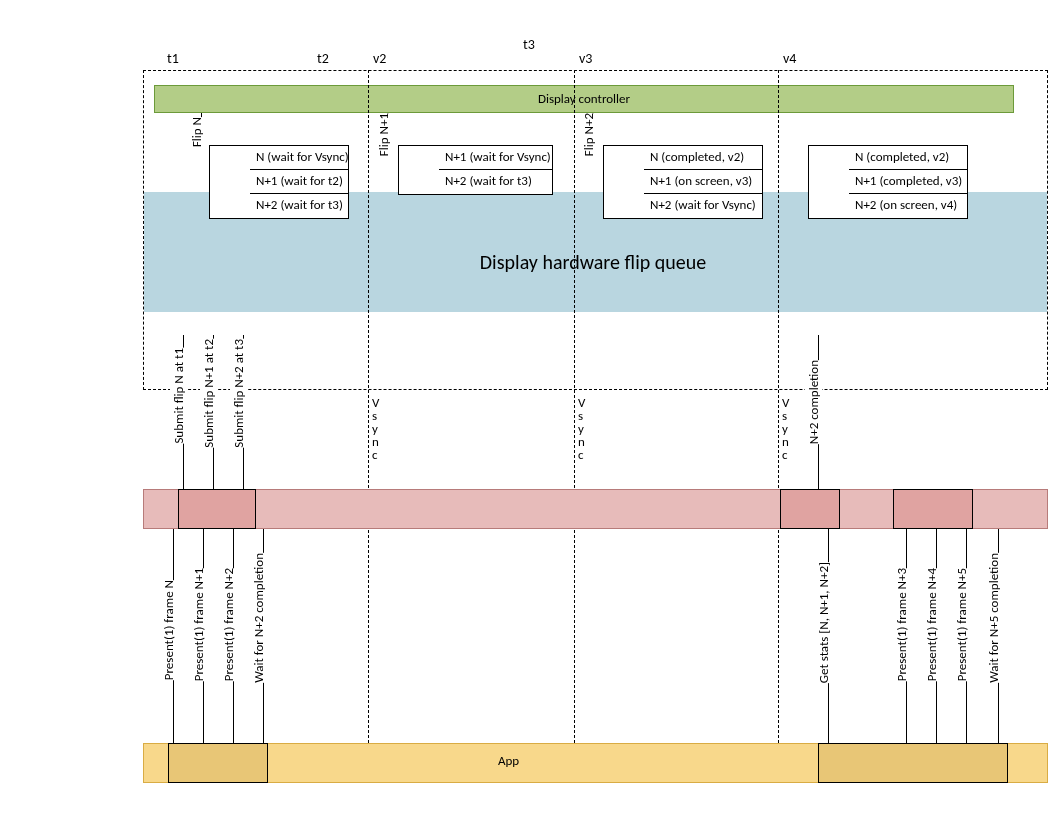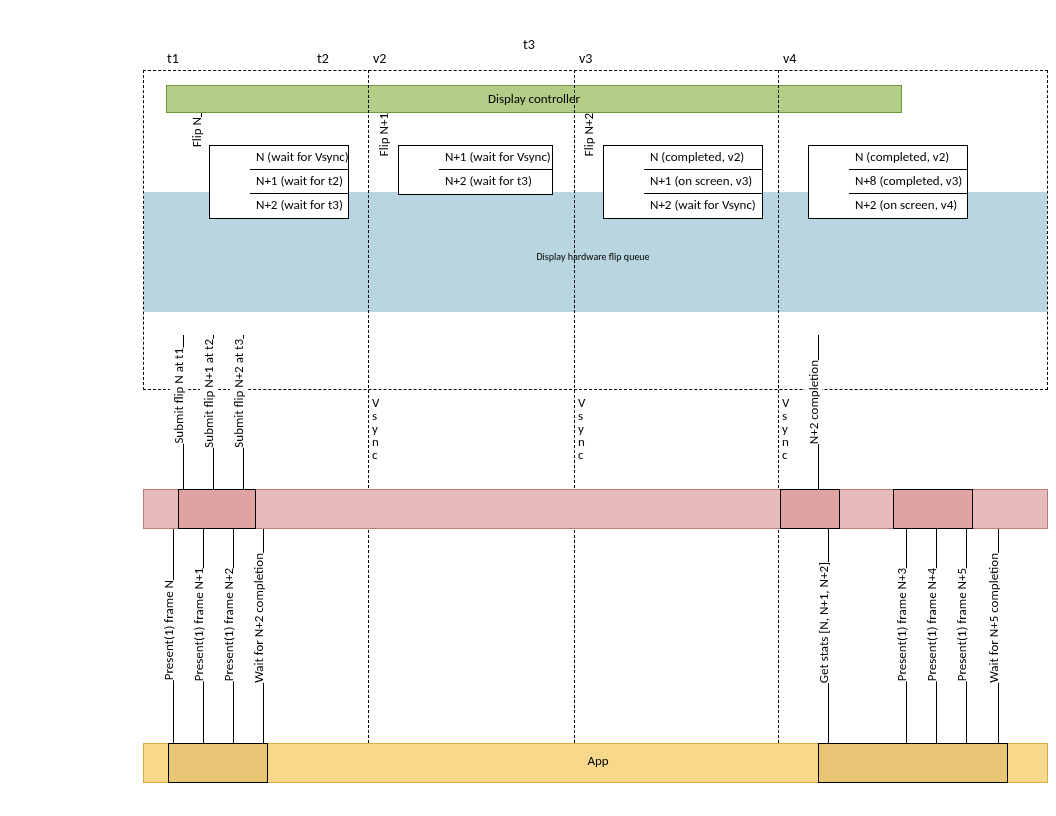--- a/index.html
+++ b/index.html
@@ -41,21 +41,21 @@
     background: #fff;
     padding-left: 40px;
   }
   .queue-table .row {
     border-bottom: 1px solid #000;
     padding: 3px 6px;
     height: 24px;
     white-space: nowrap;
   }
   .queue-table .row:last-child { border-bottom: none; }
-  .flip-queue-label { text-align: center; font-size: 10px; }
+  .flip-queue-label { text-align: center; font-size: 20px; }
   .pink-band {
     background: #e7bbba;
     border: 1px solid #b77b7a;
   }
   .yellow-band {
     background: #f8d88b;
     border: 1px solid #d9ac44;
   }
   .hatch-pink {
     background-color: #e0a3a1;
@@ -96,42 +96,42 @@
 
   <div class="abs time-label" style="left:149px;top:50px">t1</div>
   <div class="abs time-label" style="left:299px;top:50px">t2</div>
   <div class="abs time-label" style="left:355px;top:50px">v2</div>
   <div class="abs time-label" style="left:505px;top:36px">t3</div>
   <div class="abs time-label" style="left:561px;top:50px">v3</div>
   <div class="abs time-label" style="left:765px;top:50px">v4</div>
 
   <div class="abs outer-box" style="left:125px;top:70px;width:905px;height:320px"></div>
 
-  <div class="abs disp-ctrl" style="left:148px;top:85px;width:736px;height:28px">Display controller</div>
+  <div class="abs disp-ctrl" style="left:136px;top:85px;width:860px;height:28px">Display controller</div>
 
   <div class="abs flip-queue-band" style="left:126px;top:192px;width:903px;height:120px"></div>
   <div class="abs flip-queue-label" style="left:400px;top:250px;width:350px">Display hardware flip queue</div>
 
   <div class="abs queue-table" style="left:191px;top:145px;width:140px">
     <div class="row">N (wait for Vsync)</div>
     <div class="row">N+1 (wait for t2)</div>
     <div class="row">N+2 (wait for t3)</div>
   </div>
   <div class="abs queue-table" style="left:380px;top:145px;width:155px">
     <div class="row">N+1 (wait for Vsync)</div>
     <div class="row">N+2 (wait for t3)</div>
   </div>
   <div class="abs queue-table" style="left:585px;top:145px;width:160px">
     <div class="row">N (completed, v2)</div>
     <div class="row">N+1 (on screen, v3)</div>
     <div class="row">N+2 (wait for Vsync)</div>
   </div>
   <div class="abs queue-table" style="left:790px;top:145px;width:160px">
     <div class="row">N (completed, v2)</div>
-    <div class="row">N+8 (completed, v3)</div>
+    <div class="row">N+1 (completed, v3)</div>
     <div class="row">N+2 (on screen, v4)</div>
   </div>
 
   <div class="abs dashed-v" style="left:350px;top:70px;height:713px"></div>
   <div class="abs dashed-v" style="left:556px;top:70px;height:713px"></div>
   <div class="abs dashed-v" style="left:760px;top:70px;height:713px"></div>
 
   <div class="abs vline" style="left:183px;top:113px;height:33px"></div>
   <div class="abs vlabel" style="left:170px;top:117px">Flip N</div>
   <div class="abs vline" style="left:370px;top:113px;height:33px"></div>
@@ -151,21 +151,21 @@
   <div class="abs vline" style="left:225px;top:335px;height:154px"></div>
   <div class="abs vlabel" style="left:212px;top:339px">Submit flip N+2 at t3</div>
 
   <div class="abs vsync-label" style="left:354px;top:396px;width:12px">V<br>s<br>y<br>n<br>c</div>
   <div class="abs vsync-label" style="left:560px;top:396px;width:12px">V<br>s<br>y<br>n<br>c</div>
   <div class="abs vsync-label" style="left:764px;top:396px;width:12px">V<br>s<br>y<br>n<br>c</div>
   <div class="abs vline" style="left:800px;top:335px;height:154px"></div>
   <div class="abs vlabel" style="left:787px;top:360px">N+2 completion</div>
 
   <div class="abs yellow-band" style="left:125px;top:743px;width:905px;height:40px"></div>
-  <div class="abs" style="left:480px;top:753px;width:200px;text-align:center">App</div>
+  <div class="abs" style="left:480px;top:753px;width:200px;">App</div>
   <div class="abs hatch-yellow" style="left:150px;top:743px;width:100px;height:40px"></div>
   <div class="abs hatch-yellow" style="left:800px;top:743px;width:190px;height:40px"></div>
 
   <div class="abs vline" style="left:155px;top:529px;height:214px"></div>
   <div class="abs vlabel" style="left:142px;top:580px">Present(1) frame N</div>
   <div class="abs vline" style="left:185px;top:529px;height:214px"></div>
   <div class="abs vlabel" style="left:172px;top:568px">Present(1) frame N+1</div>
   <div class="abs vline" style="left:215px;top:529px;height:214px"></div>
   <div class="abs vlabel" style="left:202px;top:568px">Present(1) frame N+2</div>
   <div class="abs vline" style="left:245px;top:529px;height:214px"></div>

